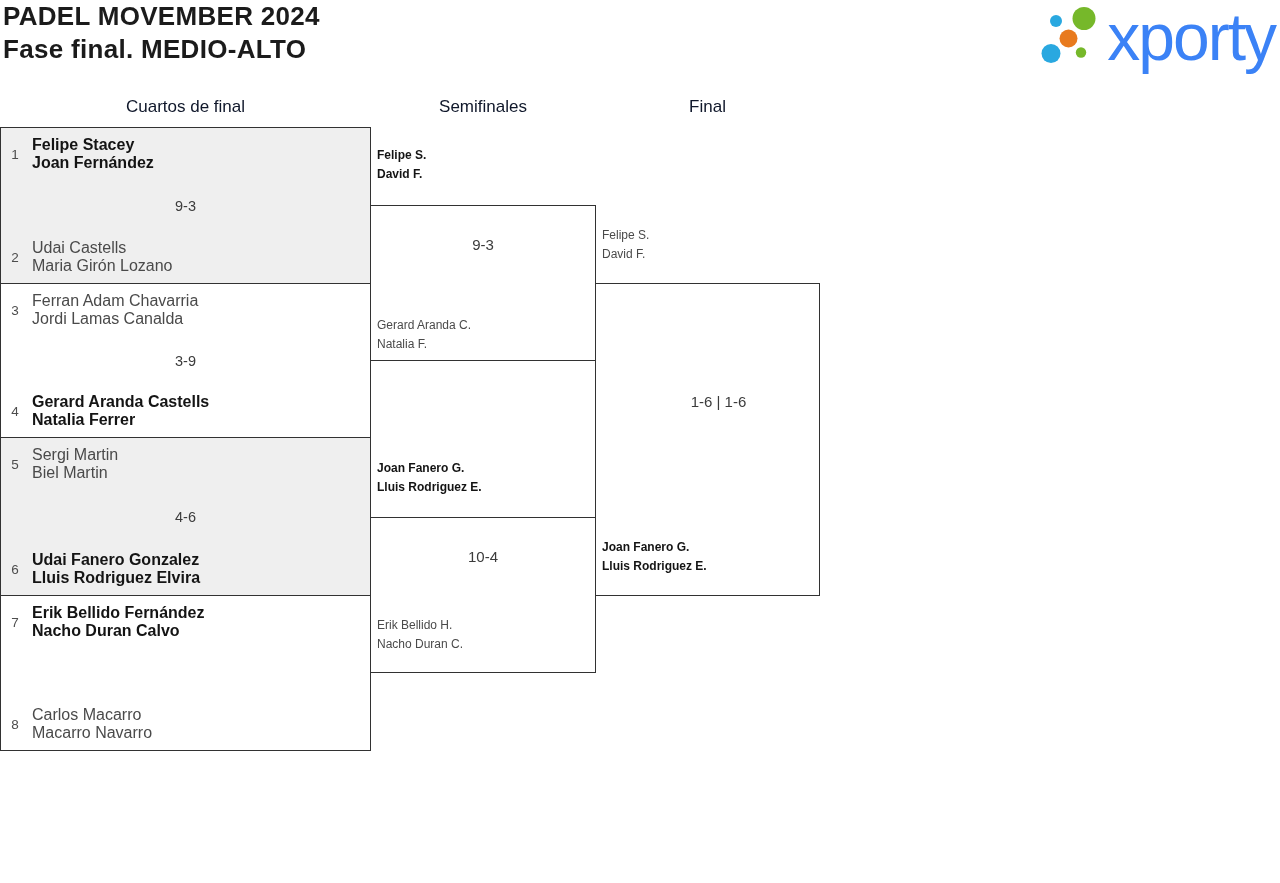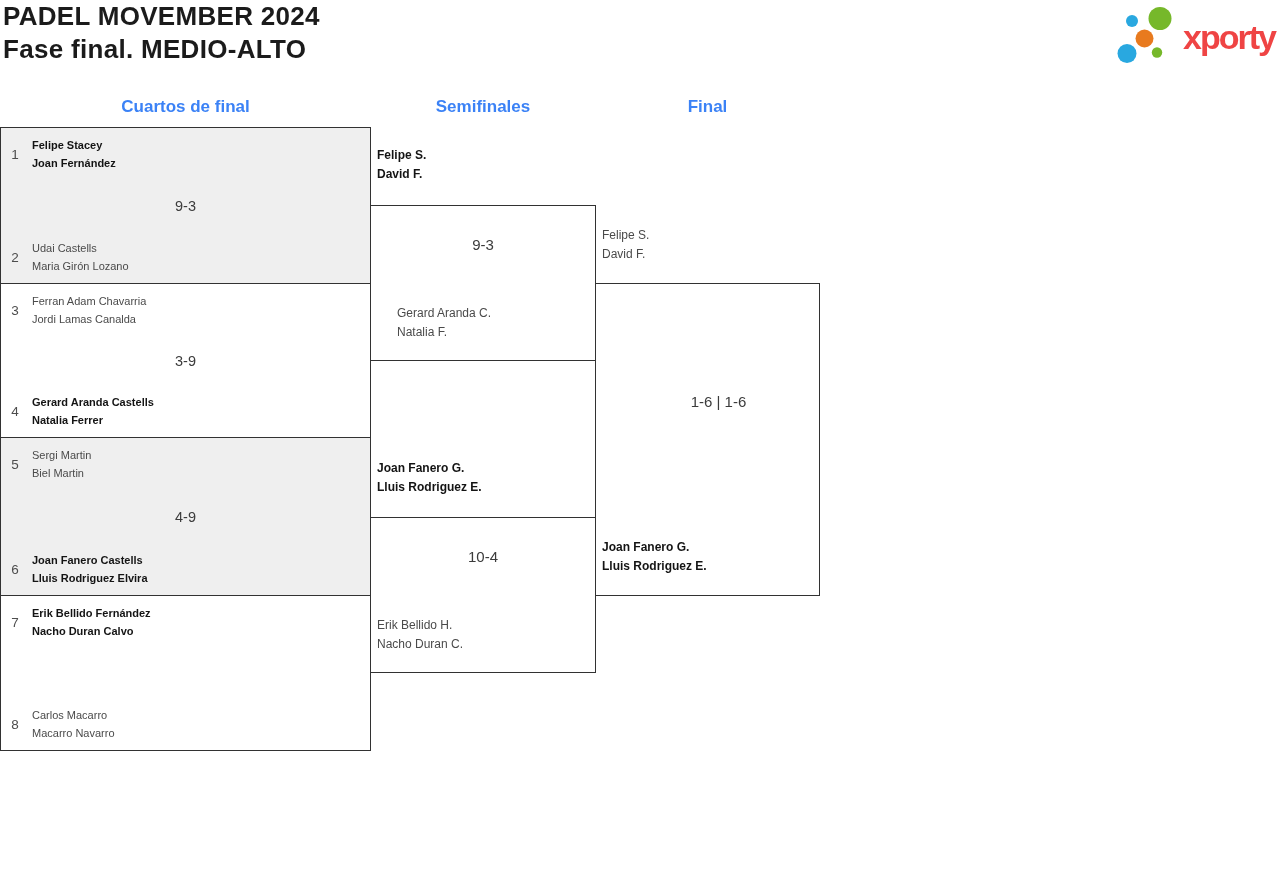--- a/index.html
+++ b/index.html
@@ -5,24 +5,24 @@
   html,body{margin:0;padding:0;background:#fff;}
   .page{position:relative;width:1280px;height:883px;background:#ffffff;overflow:hidden;
         font-family:"Liberation Sans",sans-serif;color:#1d1d1d;}
 
   
   .title-block{position:absolute;left:3px;top:0;}
   .title-line{font-size:26px;font-weight:700;line-height:33px;letter-spacing:.3px;color:#1b1b1b;}
 
   .logo{position:absolute;top:0;right:5px;height:76px;display:flex;align-items:flex-start;}
   .logo-dots{width:82px;height:74px;display:block;}
-  .logo-text{font-size:34px;font-weight:700;color:#ef4444;letter-spacing:-2px;line-height:74px;margin-left:-4px;}
+  .logo-text{font-size:66px;font-weight:400;color:#3b82f6;letter-spacing:-2px;line-height:74px;margin-left:-4px;}
 
   
-  .round-header{position:absolute;top:96px;font-size:17px;font-weight:700;color:#3b82f6;text-align:center;line-height:22px;}
+  .round-header{position:absolute;top:96px;font-size:17px;font-weight:400;color:#0f172a;text-align:center;line-height:22px;}
   .rh-qf{left:0;width:371px;}
   .rh-sf{left:370px;width:226px;}
   .rh-f{left:595px;width:225px;}
 
   
   .box{position:absolute;border:1px solid #323232;box-sizing:border-box;background:transparent;}
   .qf{left:0;width:371px;}
   .qf0{top:127px;height:157px;background:#efefef;}
   .qf1{top:283px;height:155px;}
   .qf2{top:437px;height:159px;background:#efefef;}
@@ -30,32 +30,32 @@
   .sf{left:370px;width:226px;}
   .sf0{top:205px;height:156px;}
   .sf1{top:517px;height:156px;}
   .final-box{left:595px;top:283px;width:225px;height:313px;}
 
   
   .team{position:absolute;left:6px;right:6px;display:flex;align-items:center;gap:9px;}
   .team-top{top:8px;}
   .team-bottom{bottom:8px;}
   .seed{min-width:16px;text-align:center;font-size:13.5px;color:#4d4d4d;}
-  .player{font-size:11px;line-height:18px;color:#4a4a4a;}
+  .player{font-size:16px;line-height:18px;color:#4a4a4a;}
   .winner .player{color:#141414;font-weight:700;}
 
   .score{position:absolute;left:0;width:100%;text-align:center;font-size:14.5px;color:#3b3b3b;}
   .qf .score{top:50%;transform:translateY(-50%);}
 
   
   .float-team{position:absolute;}
   .float-team .player{font-size:12px;line-height:18.5px;}
   .sf-team{left:377px;}
   .sf0-top{top:146px;}
-  .sf0-bottom{top:304px;margin-left:20px;}
+  .sf0-bottom{top:316px;}
   .sf1-top{top:459px;}
   .sf1-bottom{top:616px;}
   .float-score{position:absolute;text-align:center;font-size:15px;color:#3b3b3b;}
   .sf-score{left:370px;width:226px;}
   .sf0-score{top:236px;}
   .sf1-score{top:548px;}
   .f-team{left:602px;}
   .f-top{top:226px;}
   .f-bottom{top:538px;}
   .f-score{left:606px;width:225px;top:393px;}
@@ -122,25 +122,25 @@
   </div>
 
   <div class="box qf qf2">
     <div class="team team-top">
       <span class="seed">5</span>
       <div class="names">
         <div class="player">Sergi Martin</div>
         <div class="player">Biel Martin</div>
       </div>
     </div>
-    <div class="score">4-9</div>
+    <div class="score">4-6</div>
     <div class="team team-bottom">
       <span class="seed">6</span>
       <div class="names winner">
-        <div class="player">Joan Fanero Castells</div>
+        <div class="player">Udai Fanero Gonzalez</div>
         <div class="player">Lluis Rodriguez Elvira</div>
       </div>
     </div>
   </div>
 
   <div class="box qf qf3">
     <div class="team team-top">
       <span class="seed">7</span>
       <div class="names winner">
         <div class="player">Erik Bellido Fernández</div>

